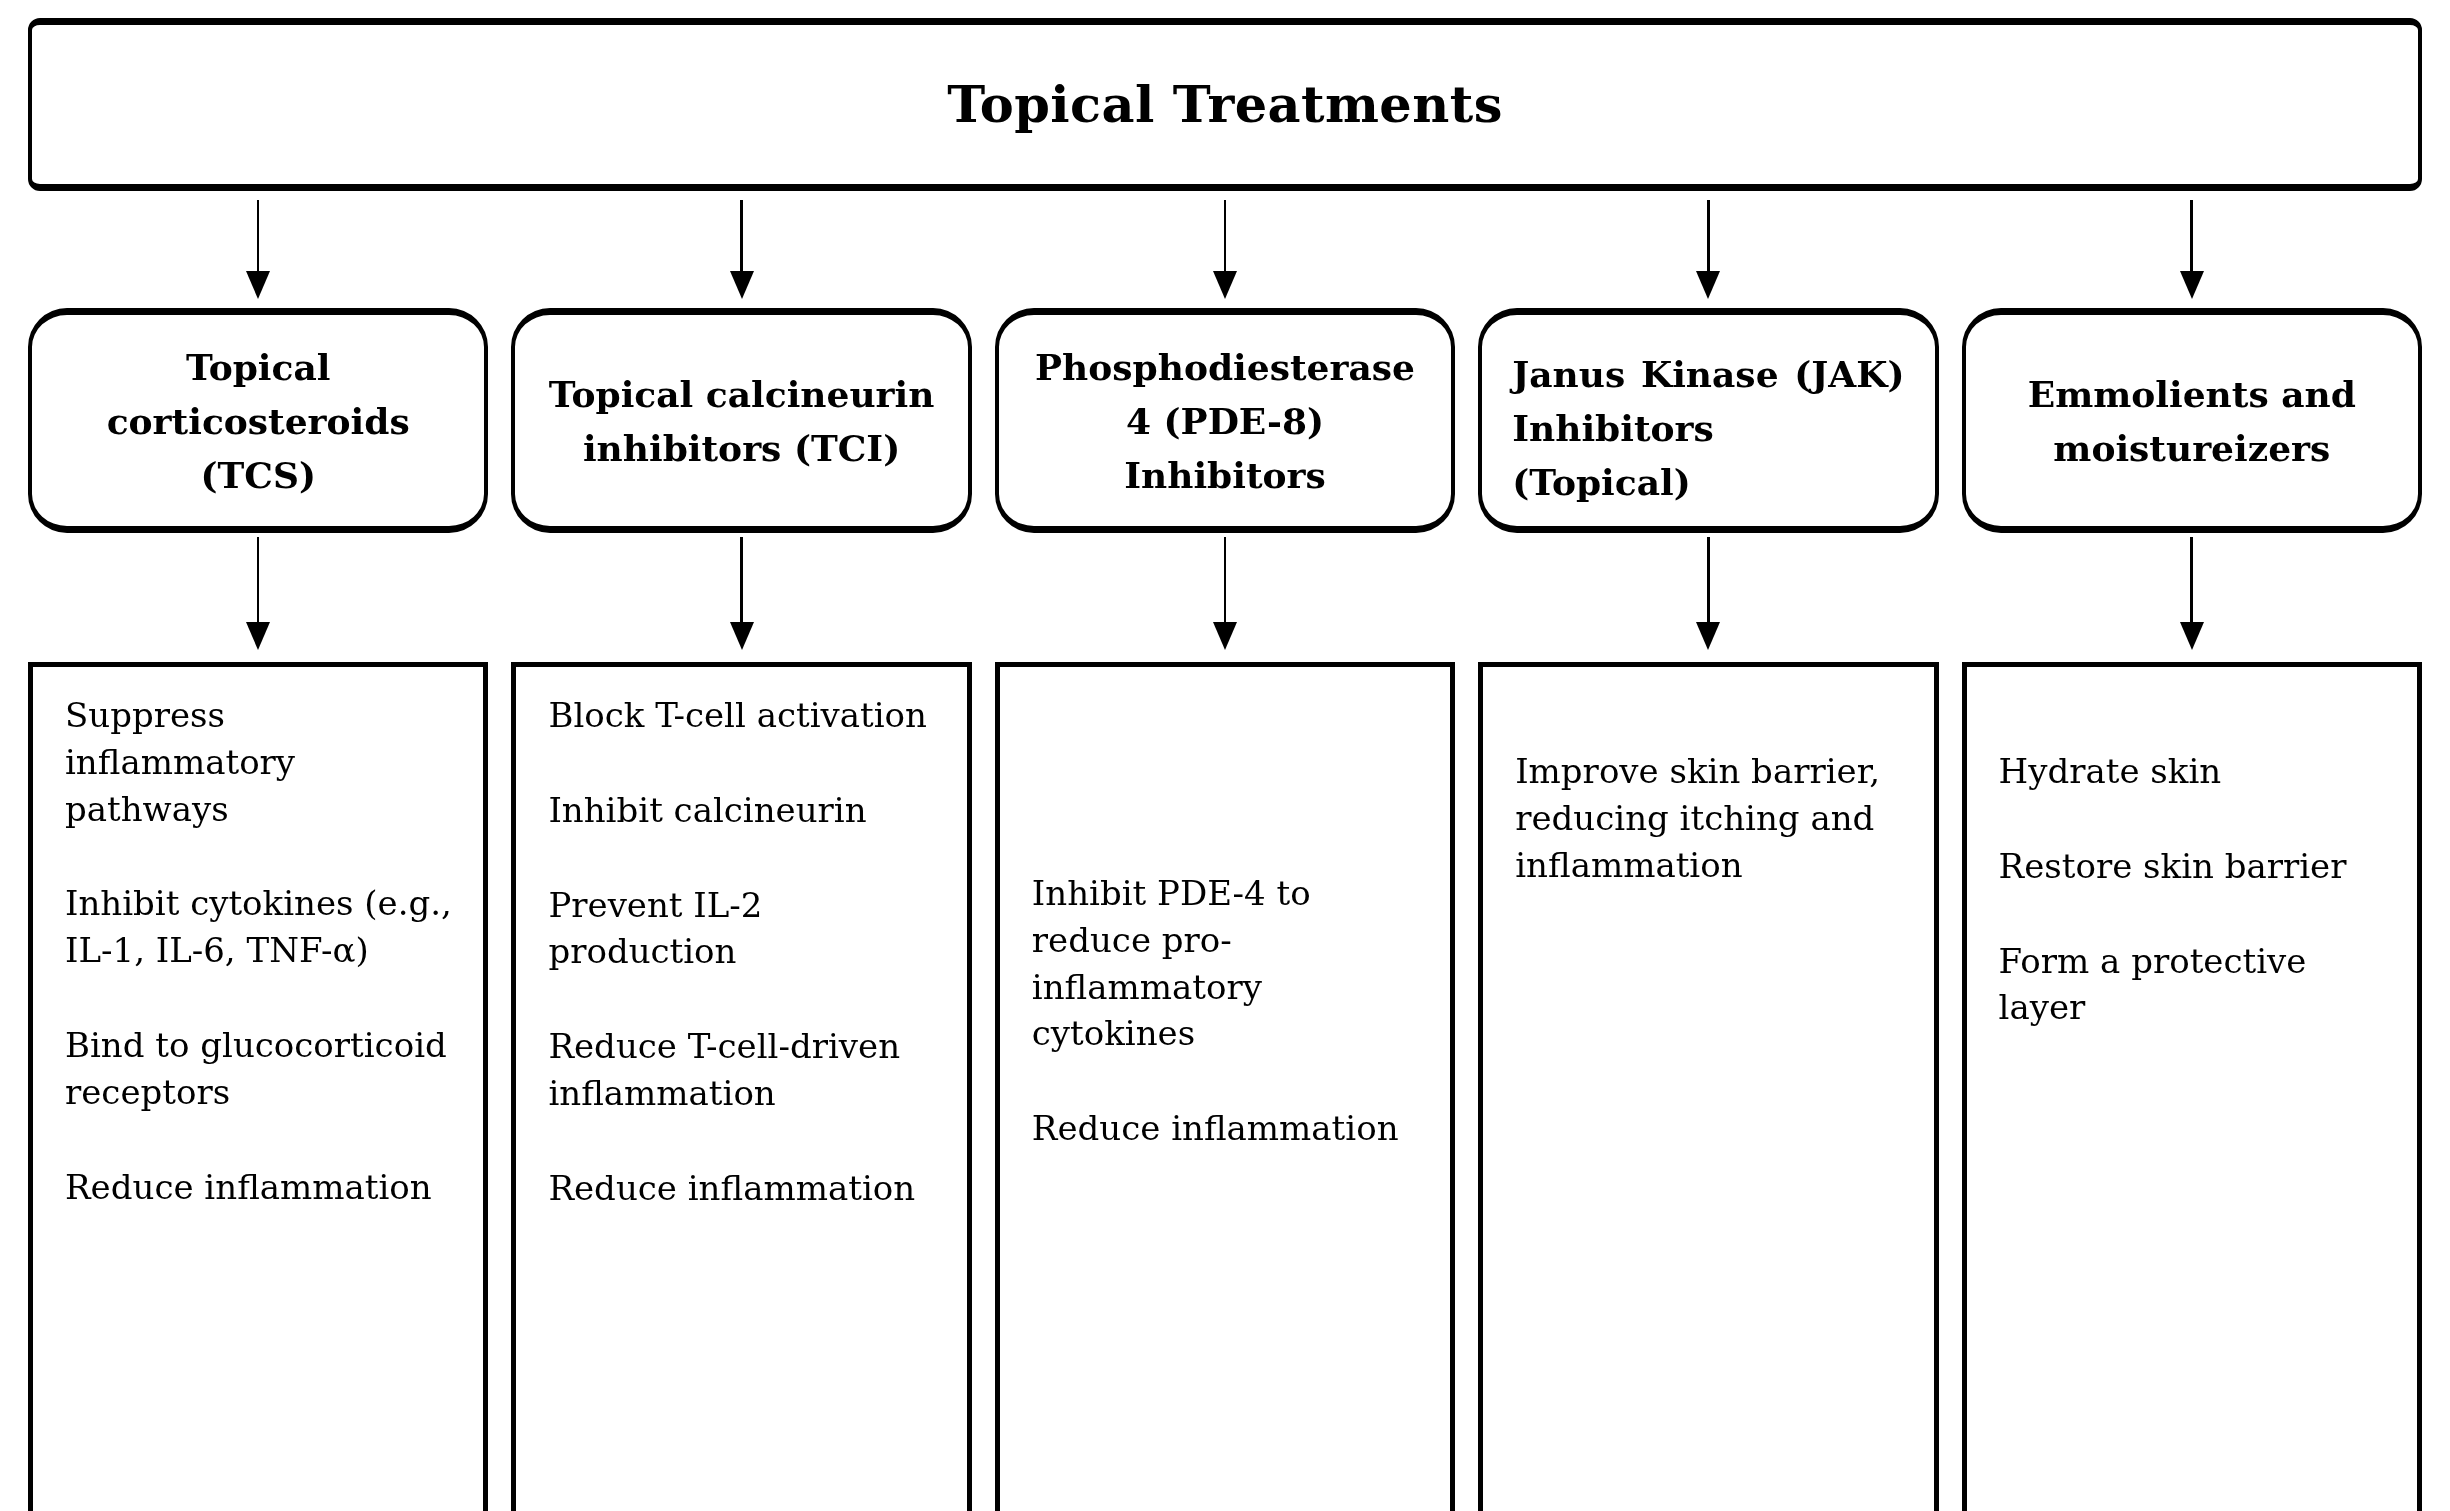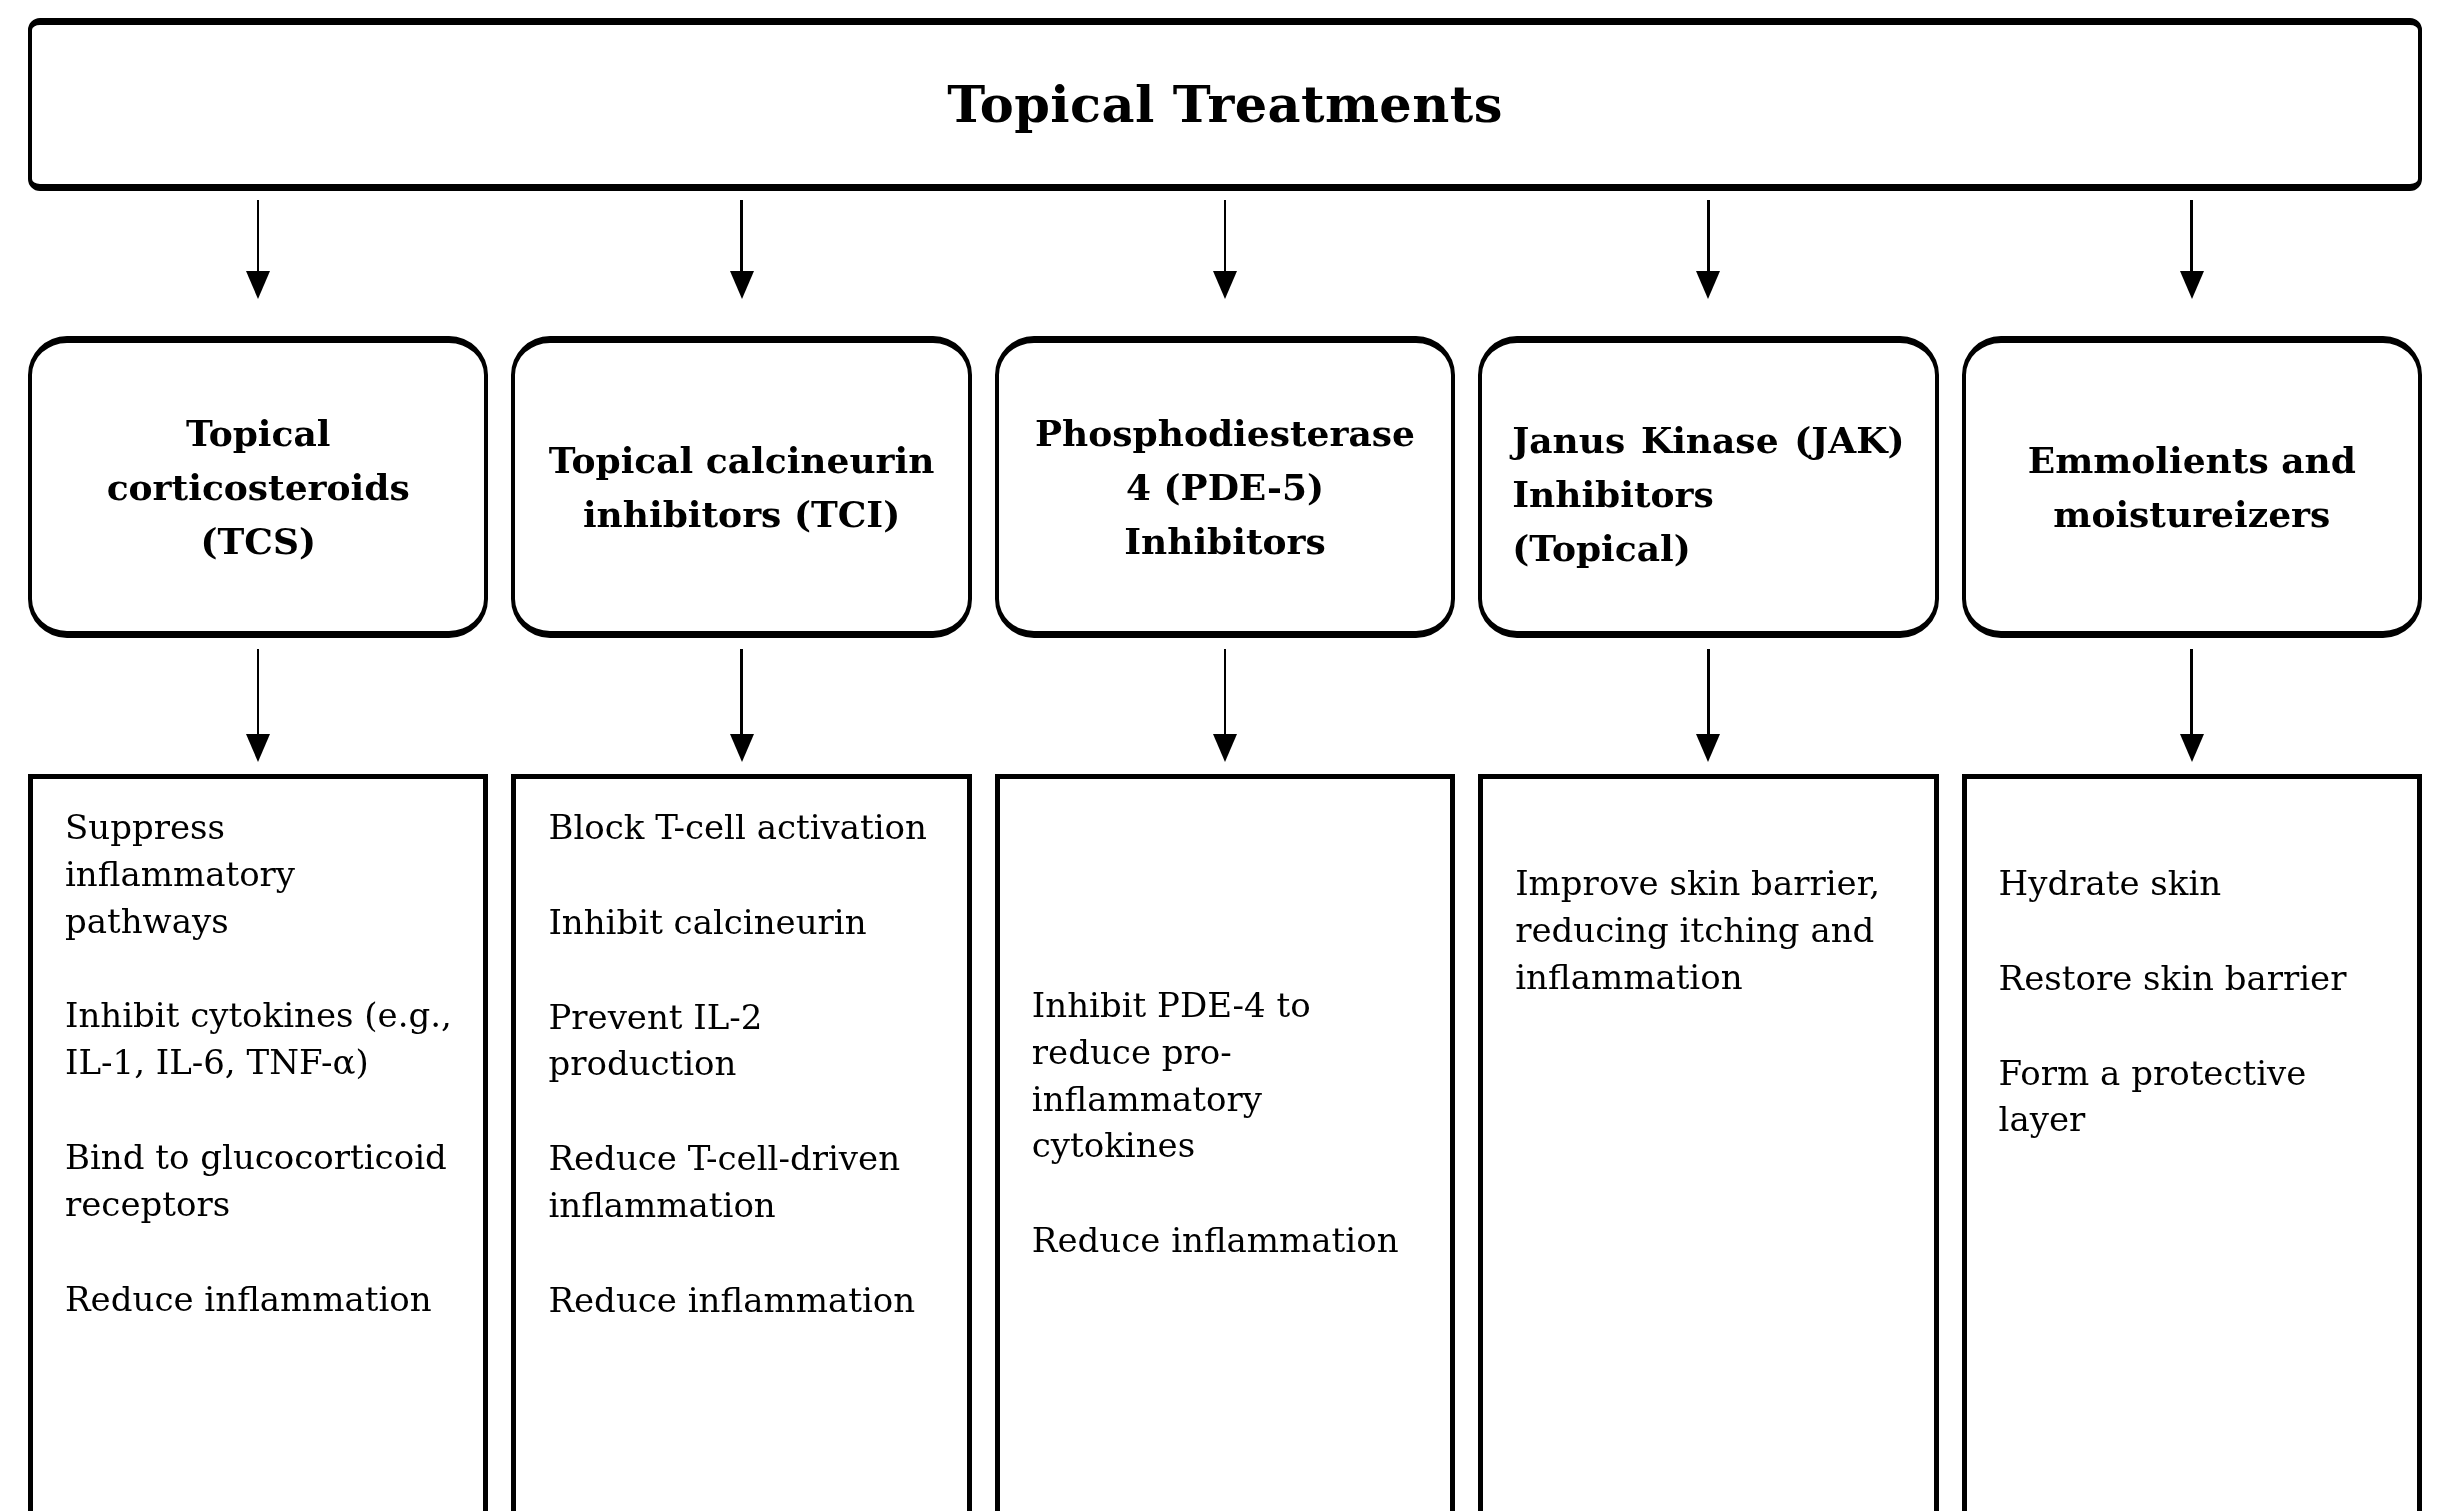--- a/index.html
+++ b/index.html
@@ -54,21 +54,21 @@
   .arrow .shaft { width: 2.6px; background: #000000; }
   .arrow-row-1 .shaft { height: 71px; }
   .arrow-row-2 .shaft { height: 85px; }
   .arrow .head {
     width: 0; height: 0;
     border-left: 12.4px solid transparent;
     border-right: 12.4px solid transparent;
     border-top: 28px solid #000000;
   }
   
-  .category-row { height: 302px; margin-top: 28px; }
+  .category-row { height: 218px; }
   .category-box {
     border: solid #000000;
     border-width: 7px 4.4px;
     border-radius: 39px;
     display: flex;
     align-items: center;
     justify-content: center;
     text-align: center;
     padding: 17.7px 30px;
     font-size: 36px;
@@ -143,21 +143,21 @@
   </div>
 
   <div class="grid-row category-row">
     <div class="category-box">
       <span class="category-label">Topical corticosteroids (TCS)</span>
     </div>
     <div class="category-box">
       <span class="category-label">Topical calcineurin inhibitors (TCI)</span>
     </div>
     <div class="category-box">
-      <span class="category-label">Phosphodiesterase 4 (PDE-5) Inhibitors</span>
+      <span class="category-label">Phosphodiesterase 4 (PDE-8) Inhibitors</span>
     </div>
     <div class="category-box top-justified">
       <span class="category-label">Janus Kinase (JAK) Inhibitors (Topical)</span>
     </div>
     <div class="category-box">
       <span class="category-label">Emmolients and moistureizers</span>
     </div>
   </div>
 
   <div class="grid-row arrow-row-2">

